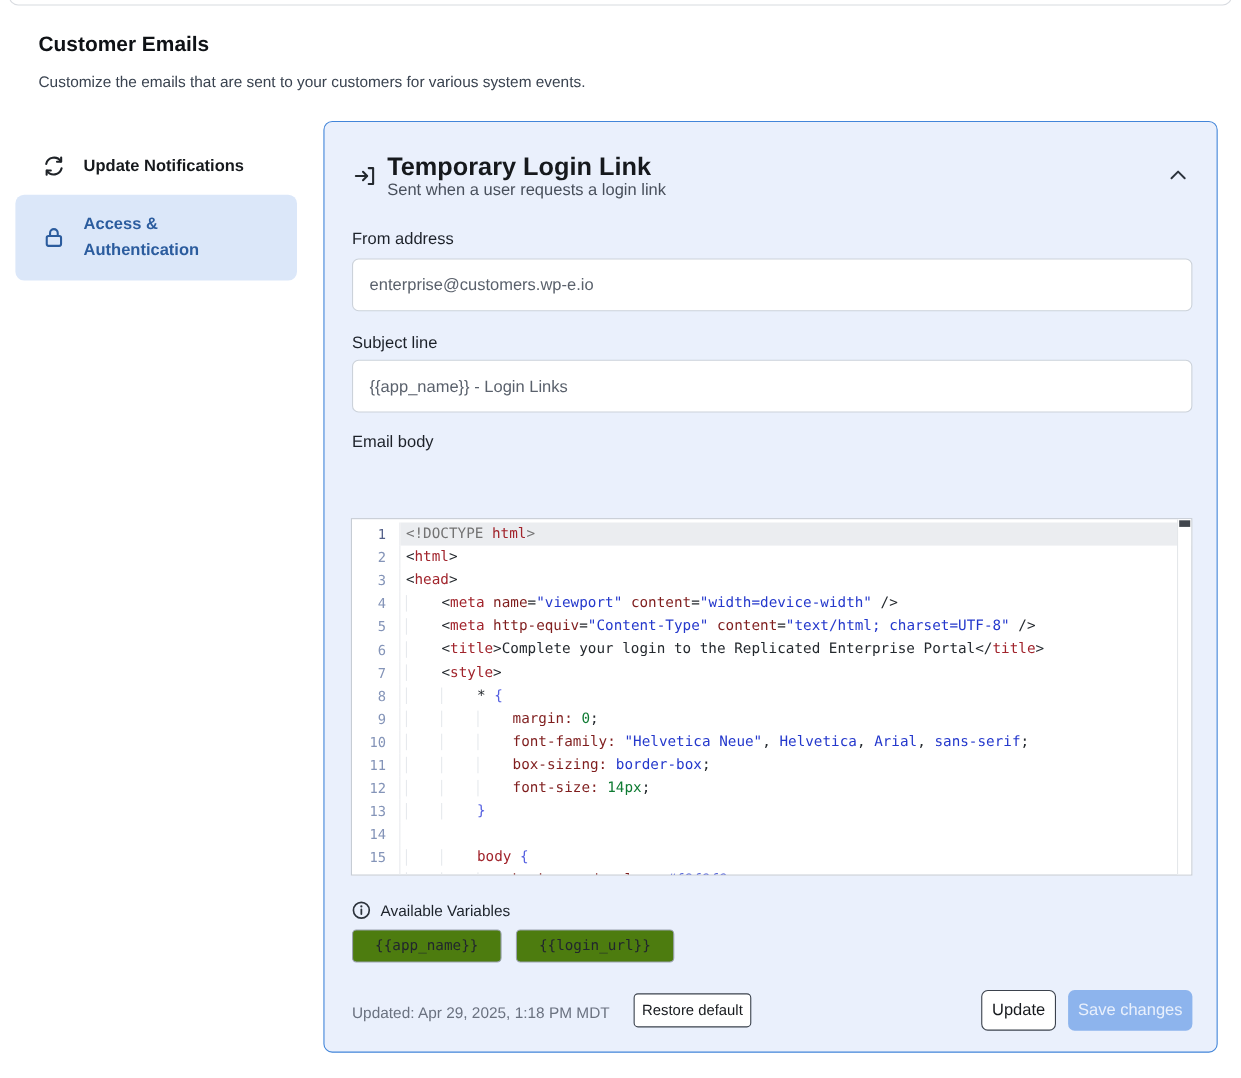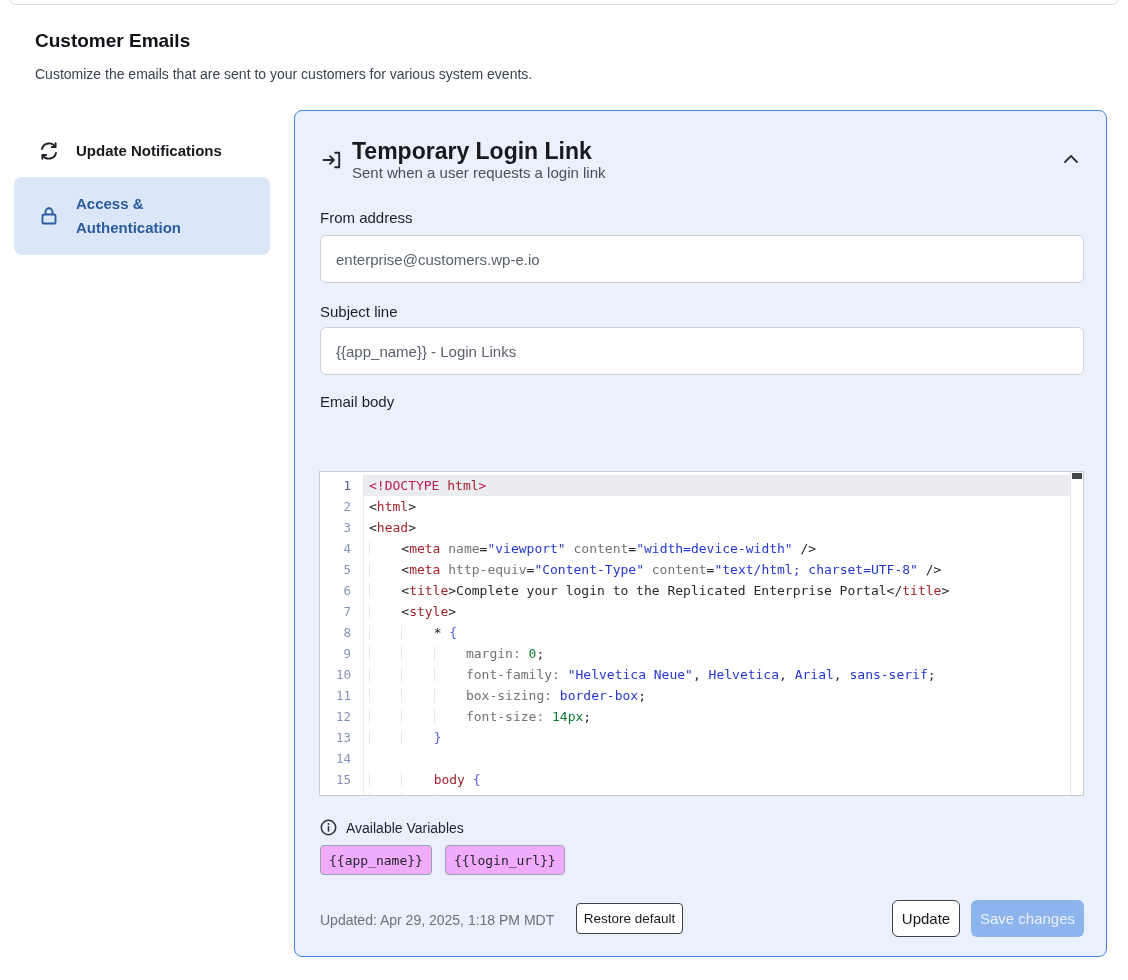--- a/index.html
+++ b/index.html
@@ -55,31 +55,31 @@
     background: #fff; border: 1px solid #c6ccd4; overflow: hidden;
     font-family: "DejaVu Sans Mono", monospace; font-size: 13px; line-height: 21px;
     padding-top: 3px;
   }
   .cm-line { display: flex; height: 21px; white-space: pre; }
   .cm-gutter { flex: 0 0 44px; text-align: right; padding-right: 12px; color: #8494b8; border-right: 1px solid #e8eaee; font-size: 12.5px; }
   .cm-code { flex: 1; padding-left: 5px; color: #24292e; }
   .cm-line.active .cm-code { background: #ebedf0; }
   .cm-line.active .cm-gutter { color: #55618a; }
   .ig { border-left: 1px solid #e6e9ed; }
-  .tk-d { color: #be185d; text-align: right; } .tk-t { color: #a1242c; } .tk-a { color: #737373; }
+  .tk-d { color: #737373; text-align: right; } .tk-t { color: #a1242c; } .tk-a { color: #7f1d1d; }
   .tk-s { color: #2438cc; } .tk-n { color: #0f7b33; } .tk-b { color: #5560e0; }
   .tk-p { color: #24292e; }
   .cm-scrollbar { position: absolute; top: 0; right: 0; width: 13px; height: 100%; background: #fff; border-left: 1px solid #e4e7ea; }
   .cm-thumb { position: absolute; top: 1px; left: 1px; right: 1px; height: 6px; background: #41464d; }
 
   
   .vars-head { position: absolute; left: 25px; top: 708px; display: flex; align-items: center; gap: 9px; font-size: 14px; color: #1d232b; text-align: center; }
   .chips { position: absolute; left: 25px; top: 734px; display: flex; gap: 13px; }
   .chip {
-    height: 30px; padding: 0 8px; border: 1px solid #9aa2ad; border-radius: 4px; background: #f0abfc;
+    height: 30px; padding: 0 20px; border: 1px solid #9aa2ad; border-radius: 4px; background: #4d7c0f;
     font-family: "DejaVu Sans Mono", monospace; font-size: 13px; color: #21262d;
     display: flex; align-items: center; cursor: pointer;
   }
 
   
   .updated { position: absolute; left: 25px; top: 801px; font-size: 14px; color: #6b7280; }
   .btn { font-family: Liberation Sans, sans-serif; cursor: pointer; background: #fff; }
   .btn-restore { position: absolute; left: 281px; top: 792px; width: 107px; height: 31px; border: 1px solid #3b424d; border-radius: 4px; font-size: 13.5px; color: #16191d; }
   .btn-cancel { position: absolute; left: 597px; top: 789px; width: 68px; height: 37px; border: 1px solid #3b424d; border-radius: 6px; font-size: 15px; color: #16191d; }
   .btn-save { position: absolute; left: 676px; top: 789px; width: 113px; height: 37px; border: none; border-radius: 6px; font-size: 15px; background: #8db4ed; color: #e9f0fc; }

